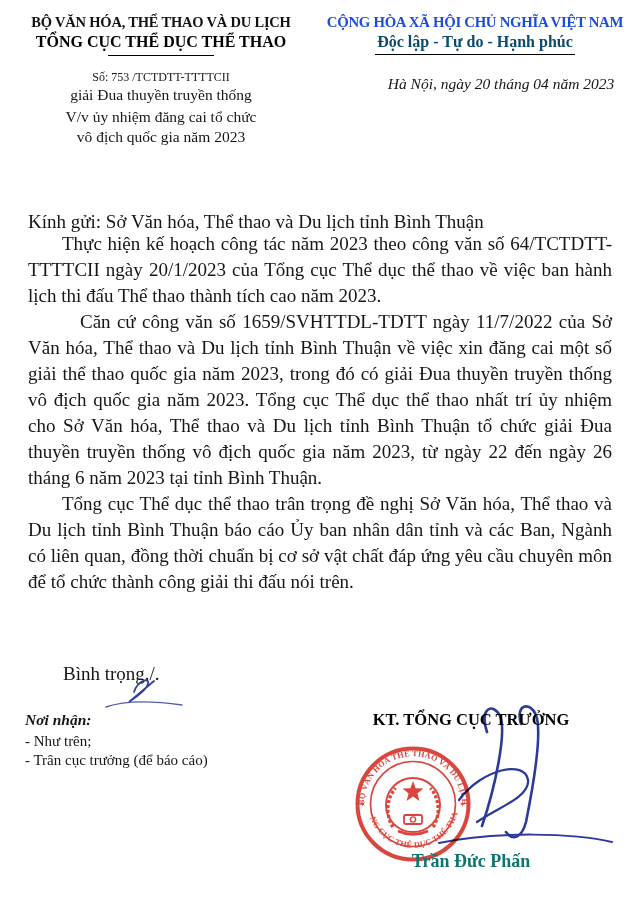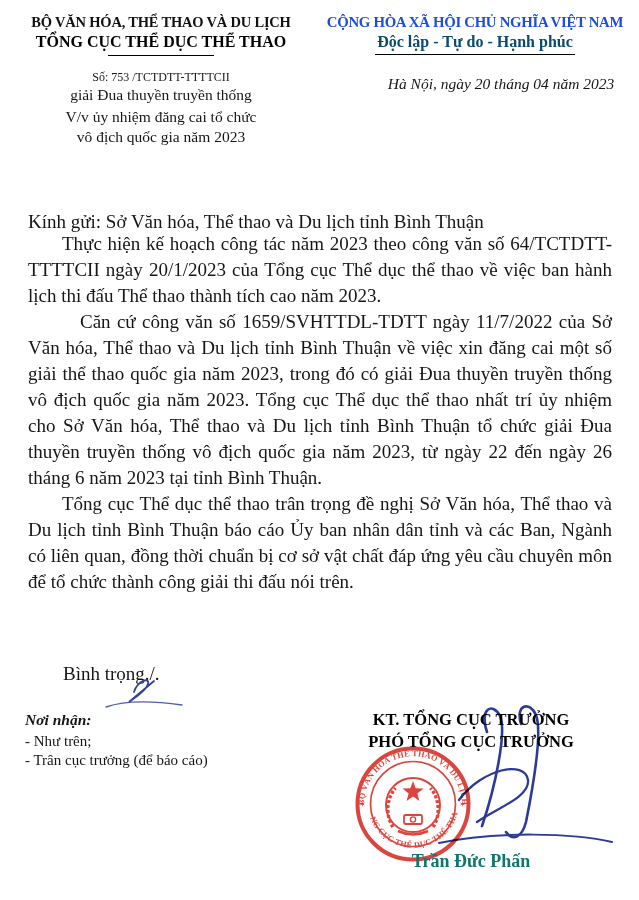--- a/index.html
+++ b/index.html
@@ -110,21 +110,20 @@
   </svg>
 
   <div class="recipients">
     <div class="r-title">Nơi nhận:</div>
     <div class="r-item">- Như trên;</div>
     <div class="r-item">- Trân cục trưởng (để báo cáo)</div>
   </div>
 
   <div class="sig-block">
     <div class="sig-line">KT. TỔNG CỤC TRƯỞNG</div>
-    <div class="sig-line">PHÓ TỔNG CỤC TRƯỞNG</div>
   </div>
 
   <svg class="stamp" width="122" height="122" viewBox="0 0 122 122">
     <defs>
       <path id="arcTop" d="M 14 76 A 49 49 0 1 1 108 76" fill="none"></path>
       <path id="arcBottom" d="M 17 72 A 46 46 0 0 0 105 72" fill="none"></path>
     </defs>
     <g stroke="#d8372f" fill="none">
       <circle cx="61" cy="61" r="55.5" stroke-width="4"></circle>
       <circle cx="61" cy="61" r="42.5" stroke-width="1.7"></circle>

